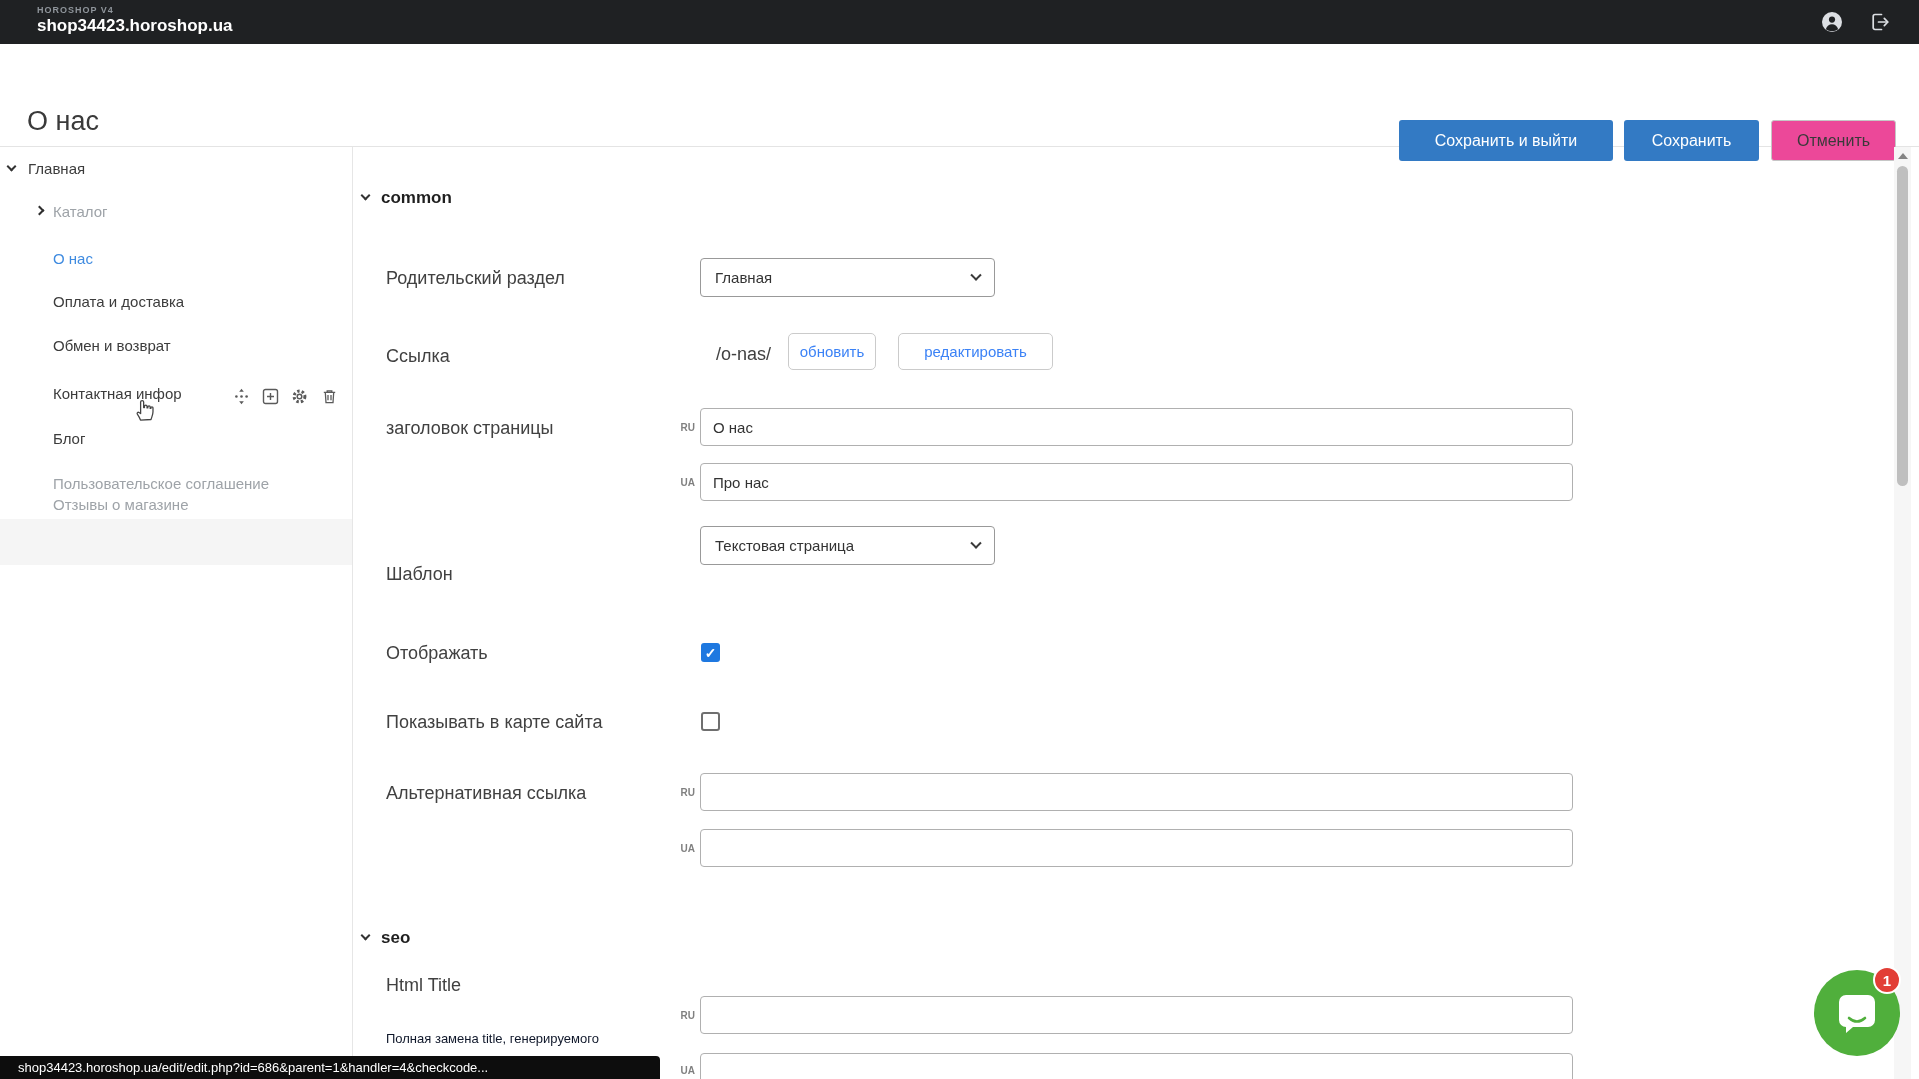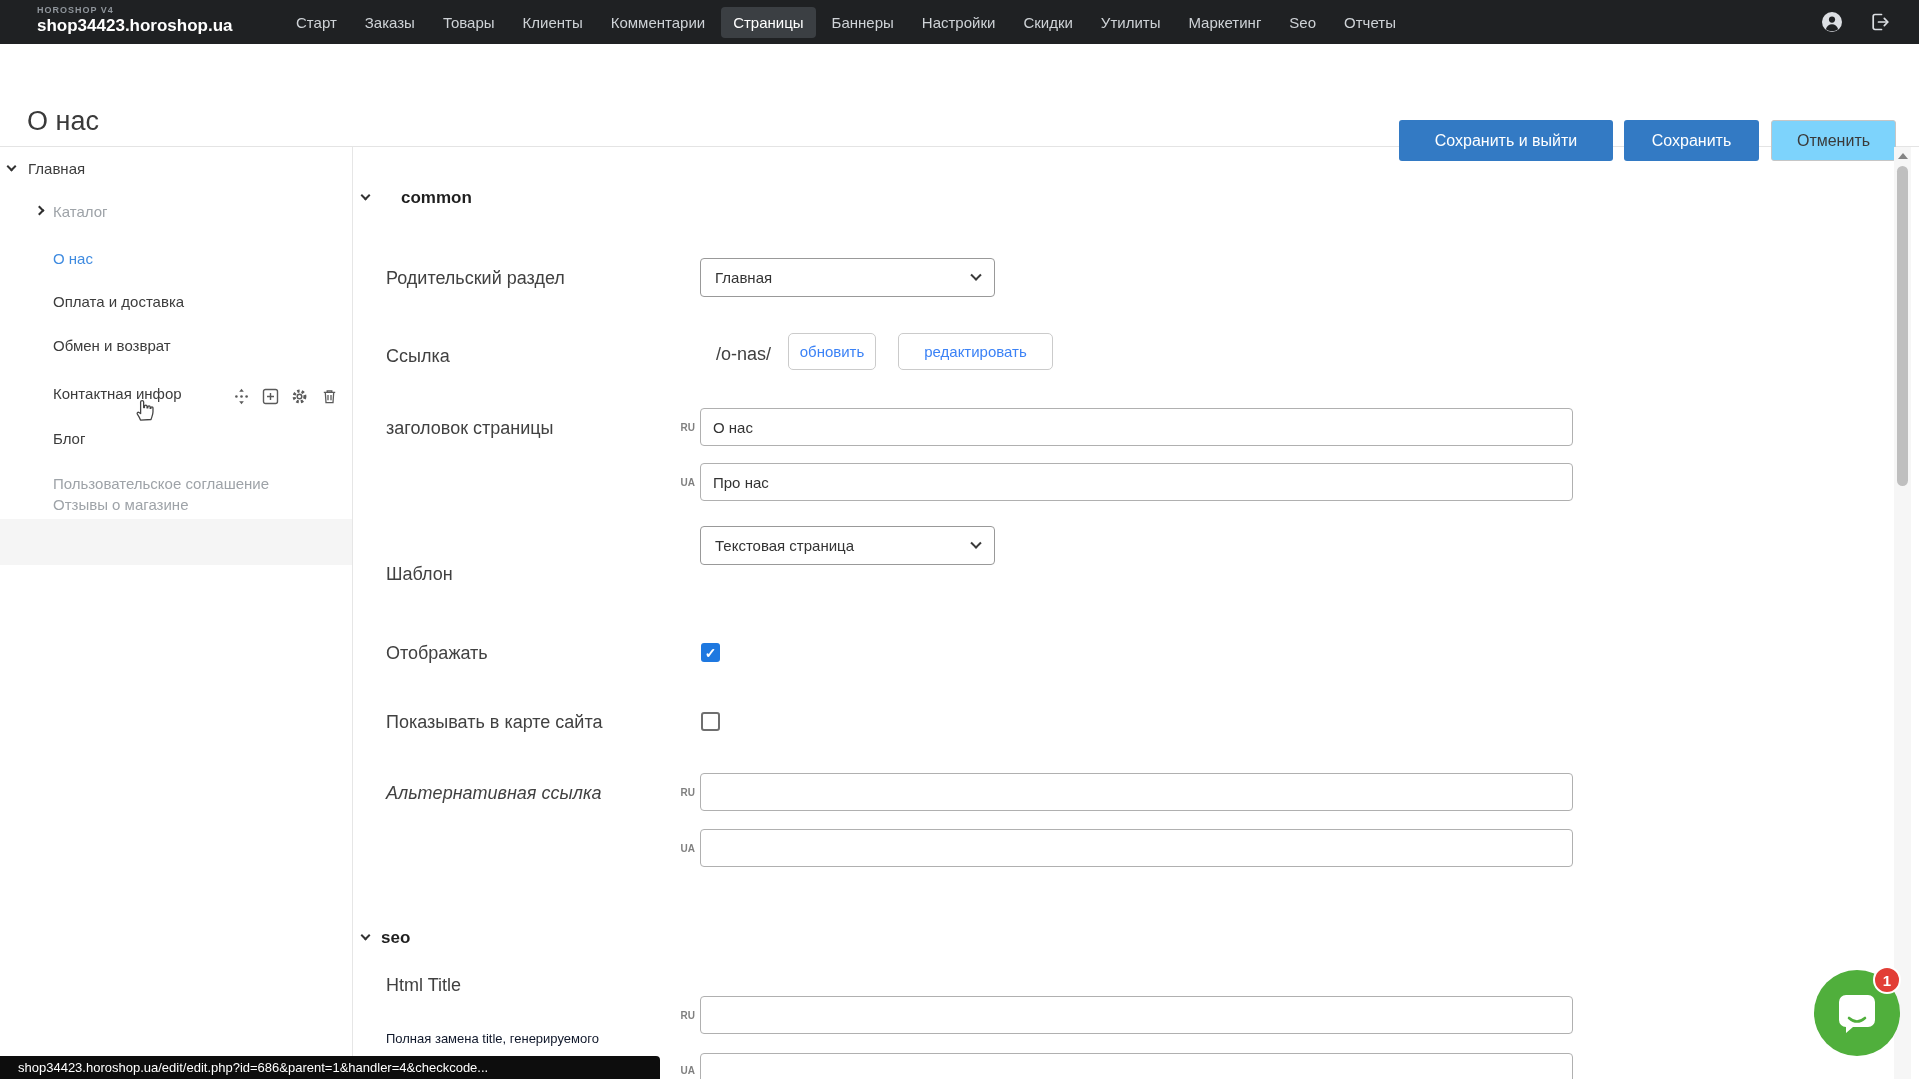--- a/index.html
+++ b/index.html
@@ -18,21 +18,21 @@
   .menu-item { color:#ced2d6; font-size:15px; padding:7px 12px; border-radius:4px; white-space:nowrap; cursor:pointer; }
   .menu-item.active { background:#3b3f43; color:#fff; }
   .topbar-icons { position:absolute; right:28px; top:0; height:44px; display:flex; align-items:center; gap:26px; }
 
   
   .pagehead { left:0; top:44px; width:1919px; height:103px; background:#fff; border-bottom:1px solid #e4e4e4; }
   .page-title { position:absolute; left:27px; top:62px; font-size:27px; color:#3a3a3a; }
   .btn { display:flex; align-items:center; justify-content:center; font-size:16px;
          border-radius:3px; cursor:pointer; white-space:nowrap; }
   .btn-blue { background:#337ac4; color:#fff; }
-  .btn-white { background:#7dd3fc; color:#3a3a3a; border:1px solid #c6c6c6; }
+  .btn-white { background:#ec4899; color:#3a3a3a; border:1px solid #c6c6c6; }
 
   
   .sidebar { left:0; top:147px; width:353px; height:932px; background:#fff; border-right:1px solid #e6e6e6; }
   .tree-label { font-size:15px; color:#3c3c3c; white-space:nowrap; cursor:pointer; }
   .tree-label.muted { color:#9ea3a8; }
   .tree-label.selected { color:#3f8be0; }
   .chev { display:inline-block; width:7px; height:7px; border-right:2px solid #333; border-bottom:2px solid #333; }
   .chev.down { transform:rotate(45deg); }
   .chev.right { transform:rotate(-45deg); border-color:#2f2f2f; }
   .hover-row { left:0; top:372px; width:352px; height:46px; background:#f5f5f5; }
@@ -74,35 +74,20 @@
 </head>
 <body>
 
 <div class="page">
 
   <div class="abs topbar">
     <div class="brand">
       <div class="brand-small">HOROSHOP V4</div>
       <div class="brand-main">shop34423.horoshop.ua</div>
     </div>
-    <div class="menu">
-      <div class="menu-item">Старт</div>
-      <div class="menu-item">Заказы</div>
-      <div class="menu-item">Товары</div>
-      <div class="menu-item">Клиенты</div>
-      <div class="menu-item">Комментарии</div>
-      <div class="menu-item active">Страницы</div>
-      <div class="menu-item">Баннеры</div>
-      <div class="menu-item">Настройки</div>
-      <div class="menu-item">Скидки</div>
-      <div class="menu-item">Утилиты</div>
-      <div class="menu-item">Маркетинг</div>
-      <div class="menu-item">Seo</div>
-      <div class="menu-item">Отчеты</div>
-    </div>
     <div class="topbar-icons">
       <span style="display:flex;">
         <svg width="22" height="22" viewBox="0 0 22 22">
           <circle cx="11" cy="11" r="10" fill="#dcdfe3"></circle>
           <circle cx="11" cy="8.6" r="3.1" fill="#1f2123"></circle>
           <path d="M4.8 18.2c1.2-3.4 3.3-4.9 6.2-4.9s5 1.5 6.2 4.9a10 10 0 0 1-12.4 0z" fill="#1f2123"></path>
         </svg>
       </span>
       <span style="display:flex;">
         <svg width="22" height="22" viewBox="0 0 22 22" fill="none" stroke="#dcdfe3" stroke-width="1.7" stroke-linecap="round" stroke-linejoin="round">
@@ -175,21 +160,21 @@
     <div class="tree-label" style="position:absolute; left:53px; top:283px;">Блог</div>
 
     <div class="tree-label muted" style="position:absolute; left:53px; top:328px;">Пользовательское соглашение</div>
 
     <div class="tree-label muted" style="position:absolute; left:53px; top:349px;">Отзывы о магазине</div>
   </div>
 
   <div>
 
     <span class="chev down abs" style="left:362px; top:192px;"></span>
-    <div class="abs section-head" style="left:381px; top:188px;margin-left:20px;">common</div>
+    <div class="abs section-head" style="left:381px; top:188px;">common</div>
 
     <div class="abs flabel" style="left:386px; top:268px;">Родительский раздел</div>
     <div class="abs selectbox" style="left:700px; top:258px;">
       <span class="sel-text">Главная</span>
       <span class="sel-chev"></span>
     </div>
 
     <div class="abs flabel" style="left:386px; top:346px;">Ссылка</div>
     <div class="abs flabel" style="left:716px; top:344px;">/o-nas/</div>
     <div class="abs mini-btn" style="left:788px; top:333px; width:88px;">обновить</div>
@@ -208,21 +193,21 @@
     </div>
 
     <div class="abs flabel" style="left:386px; top:643px;">Отображать</div>
     <div class="abs checkbox checked" style="left:701px; top:643px;">
       <span>✓</span>
     </div>
 
     <div class="abs flabel" style="left:386px; top:712px;">Показывать в карте сайта</div>
     <div class="abs checkbox unchecked" style="left:701px; top:712px;"></div>
 
-    <div class="abs flabel" style="left:386px; top:783px;font-style:italic;">Альтернативная ссылка</div>
+    <div class="abs flabel" style="left:386px; top:783px;">Альтернативная ссылка</div>
     <div class="abs lang-badge" style="left:655px; top:787px;">RU</div>
     <input class="abs tinput" style="left: 700px; top: 773px;" type="text">
     <div class="abs lang-badge" style="left:655px; top:843px;">UA</div>
     <input class="abs tinput" style="left: 700px; top: 829px;" type="text">
 
     <span class="chev down abs" style="left:362px; top:932px;"></span>
     <div class="abs section-head" style="left:381px; top:928px;">seo</div>
 
     <div class="abs flabel" style="left:386px; top:950px;margin-top:25px;">Html Title</div>
     <div class="abs fhint" style="left:386px; top:1031px;">Полная замена title, генерируемого</div>

